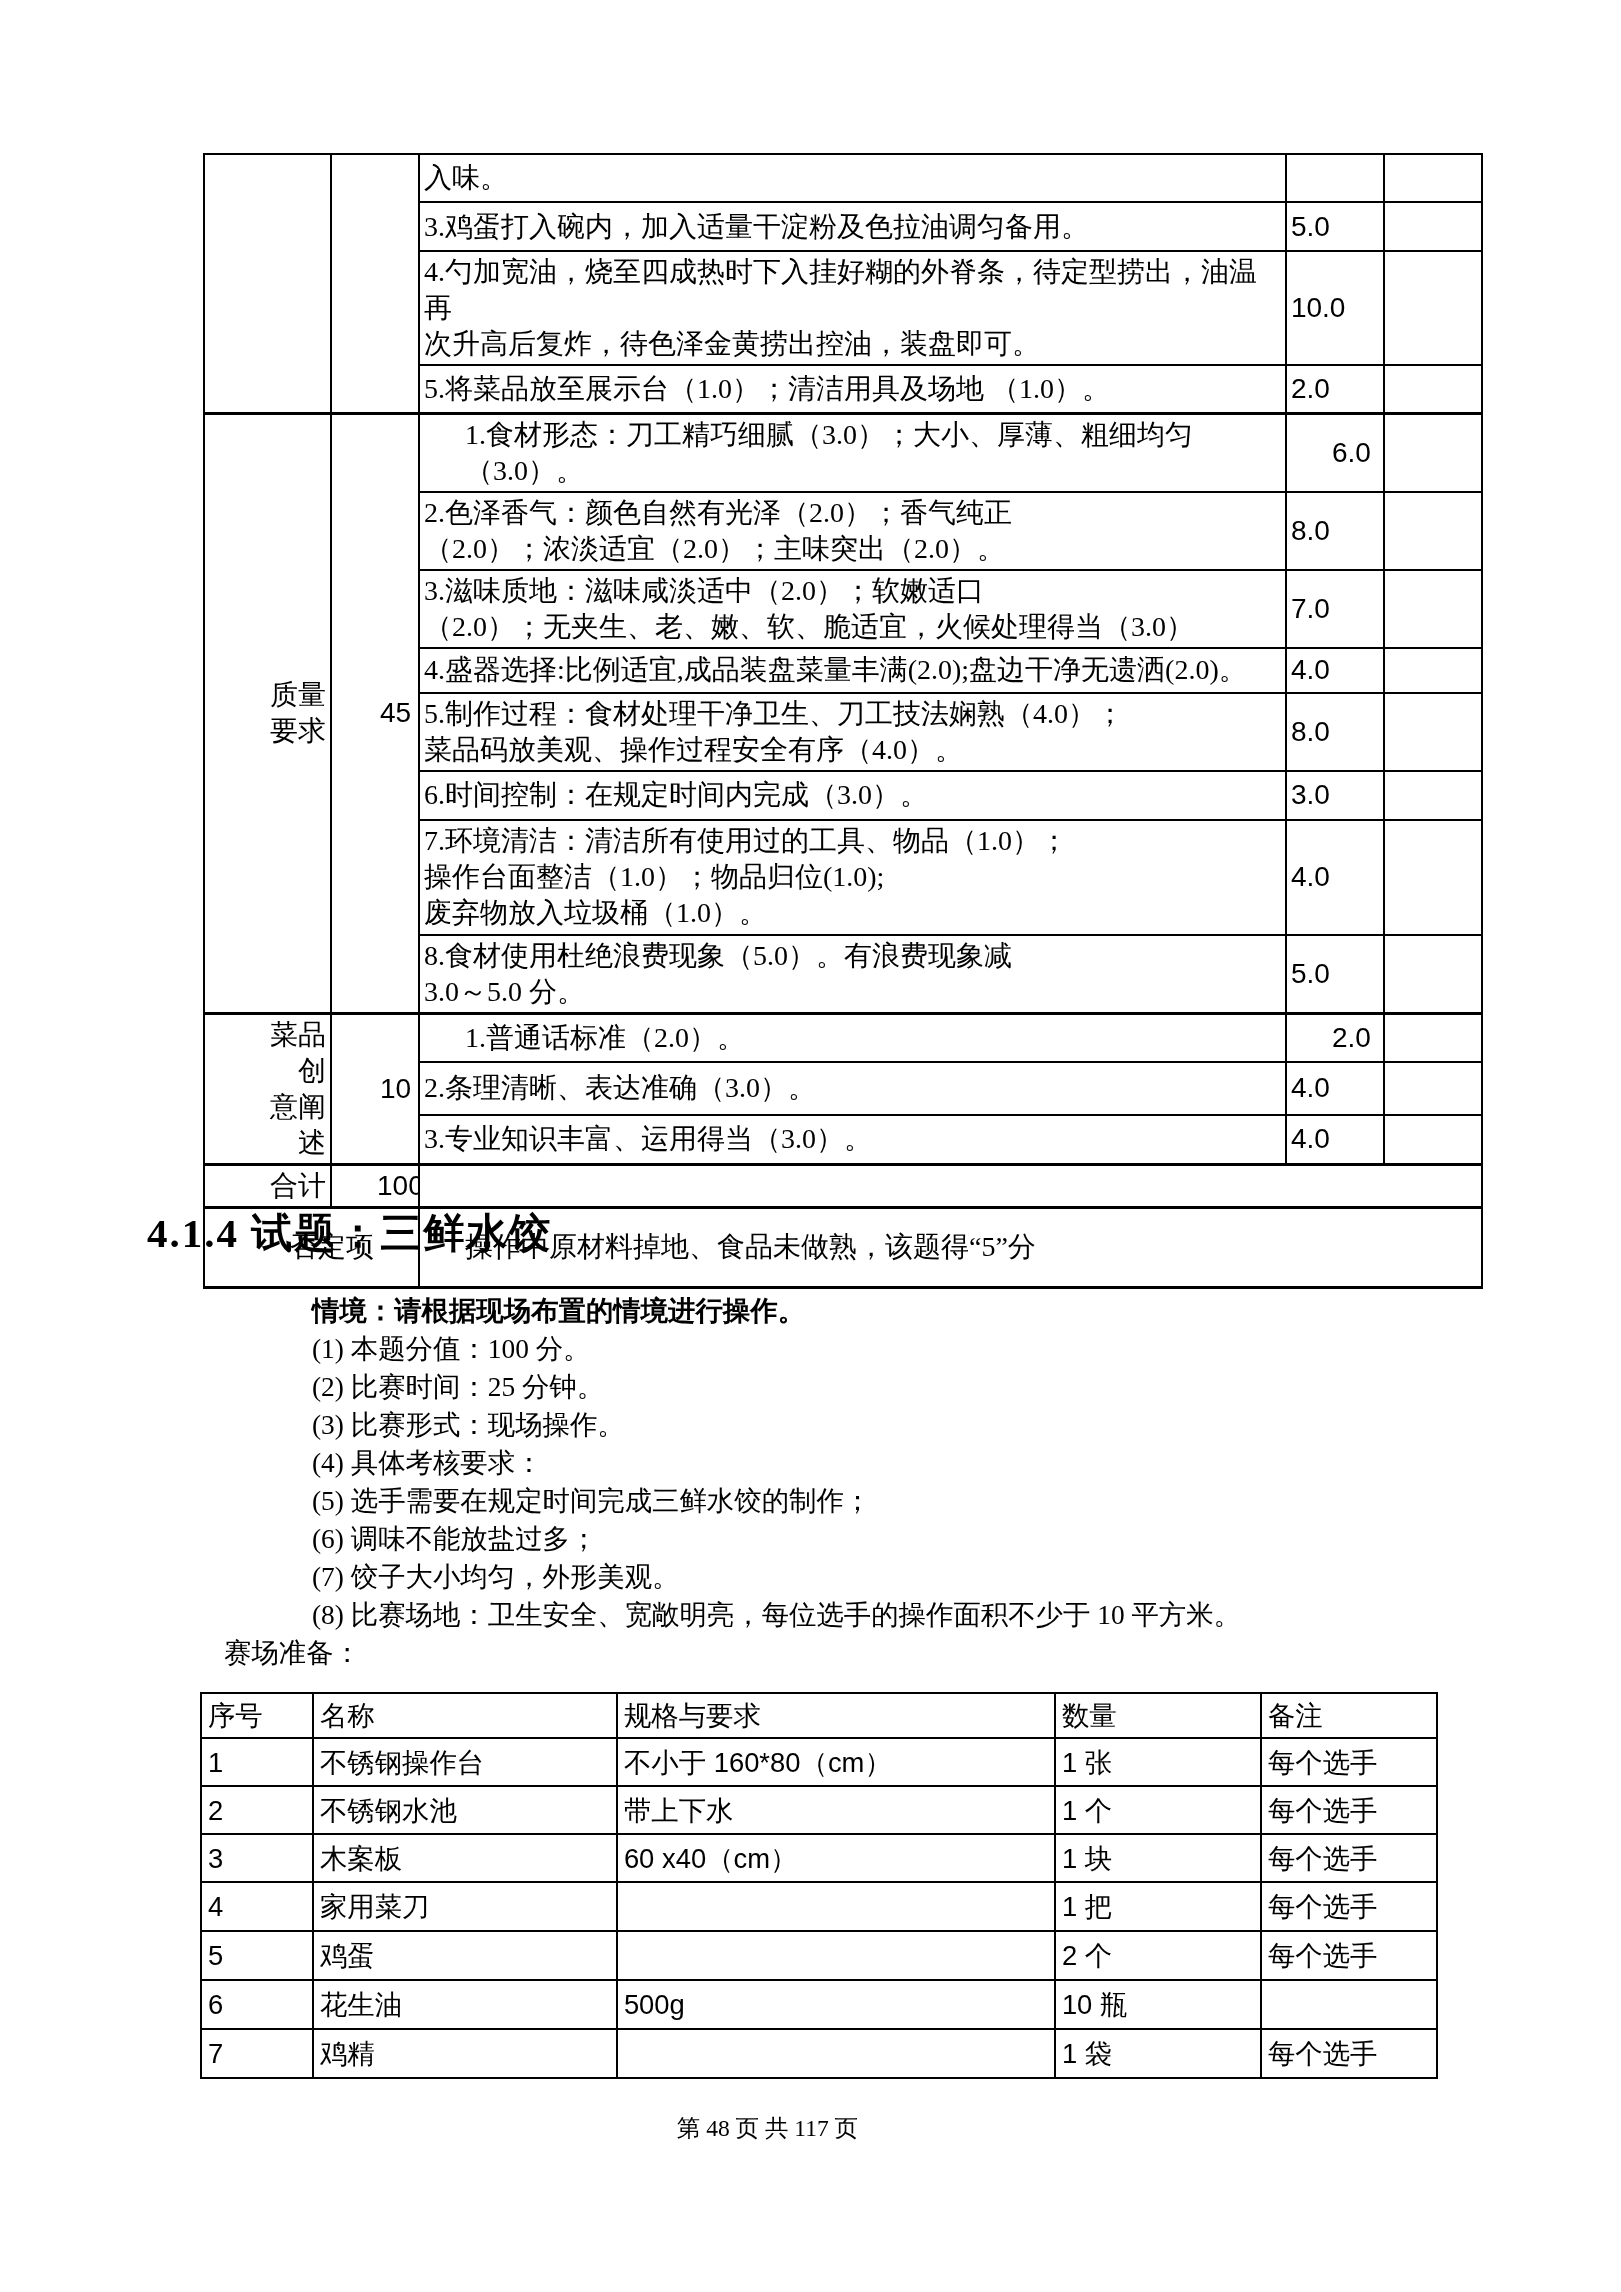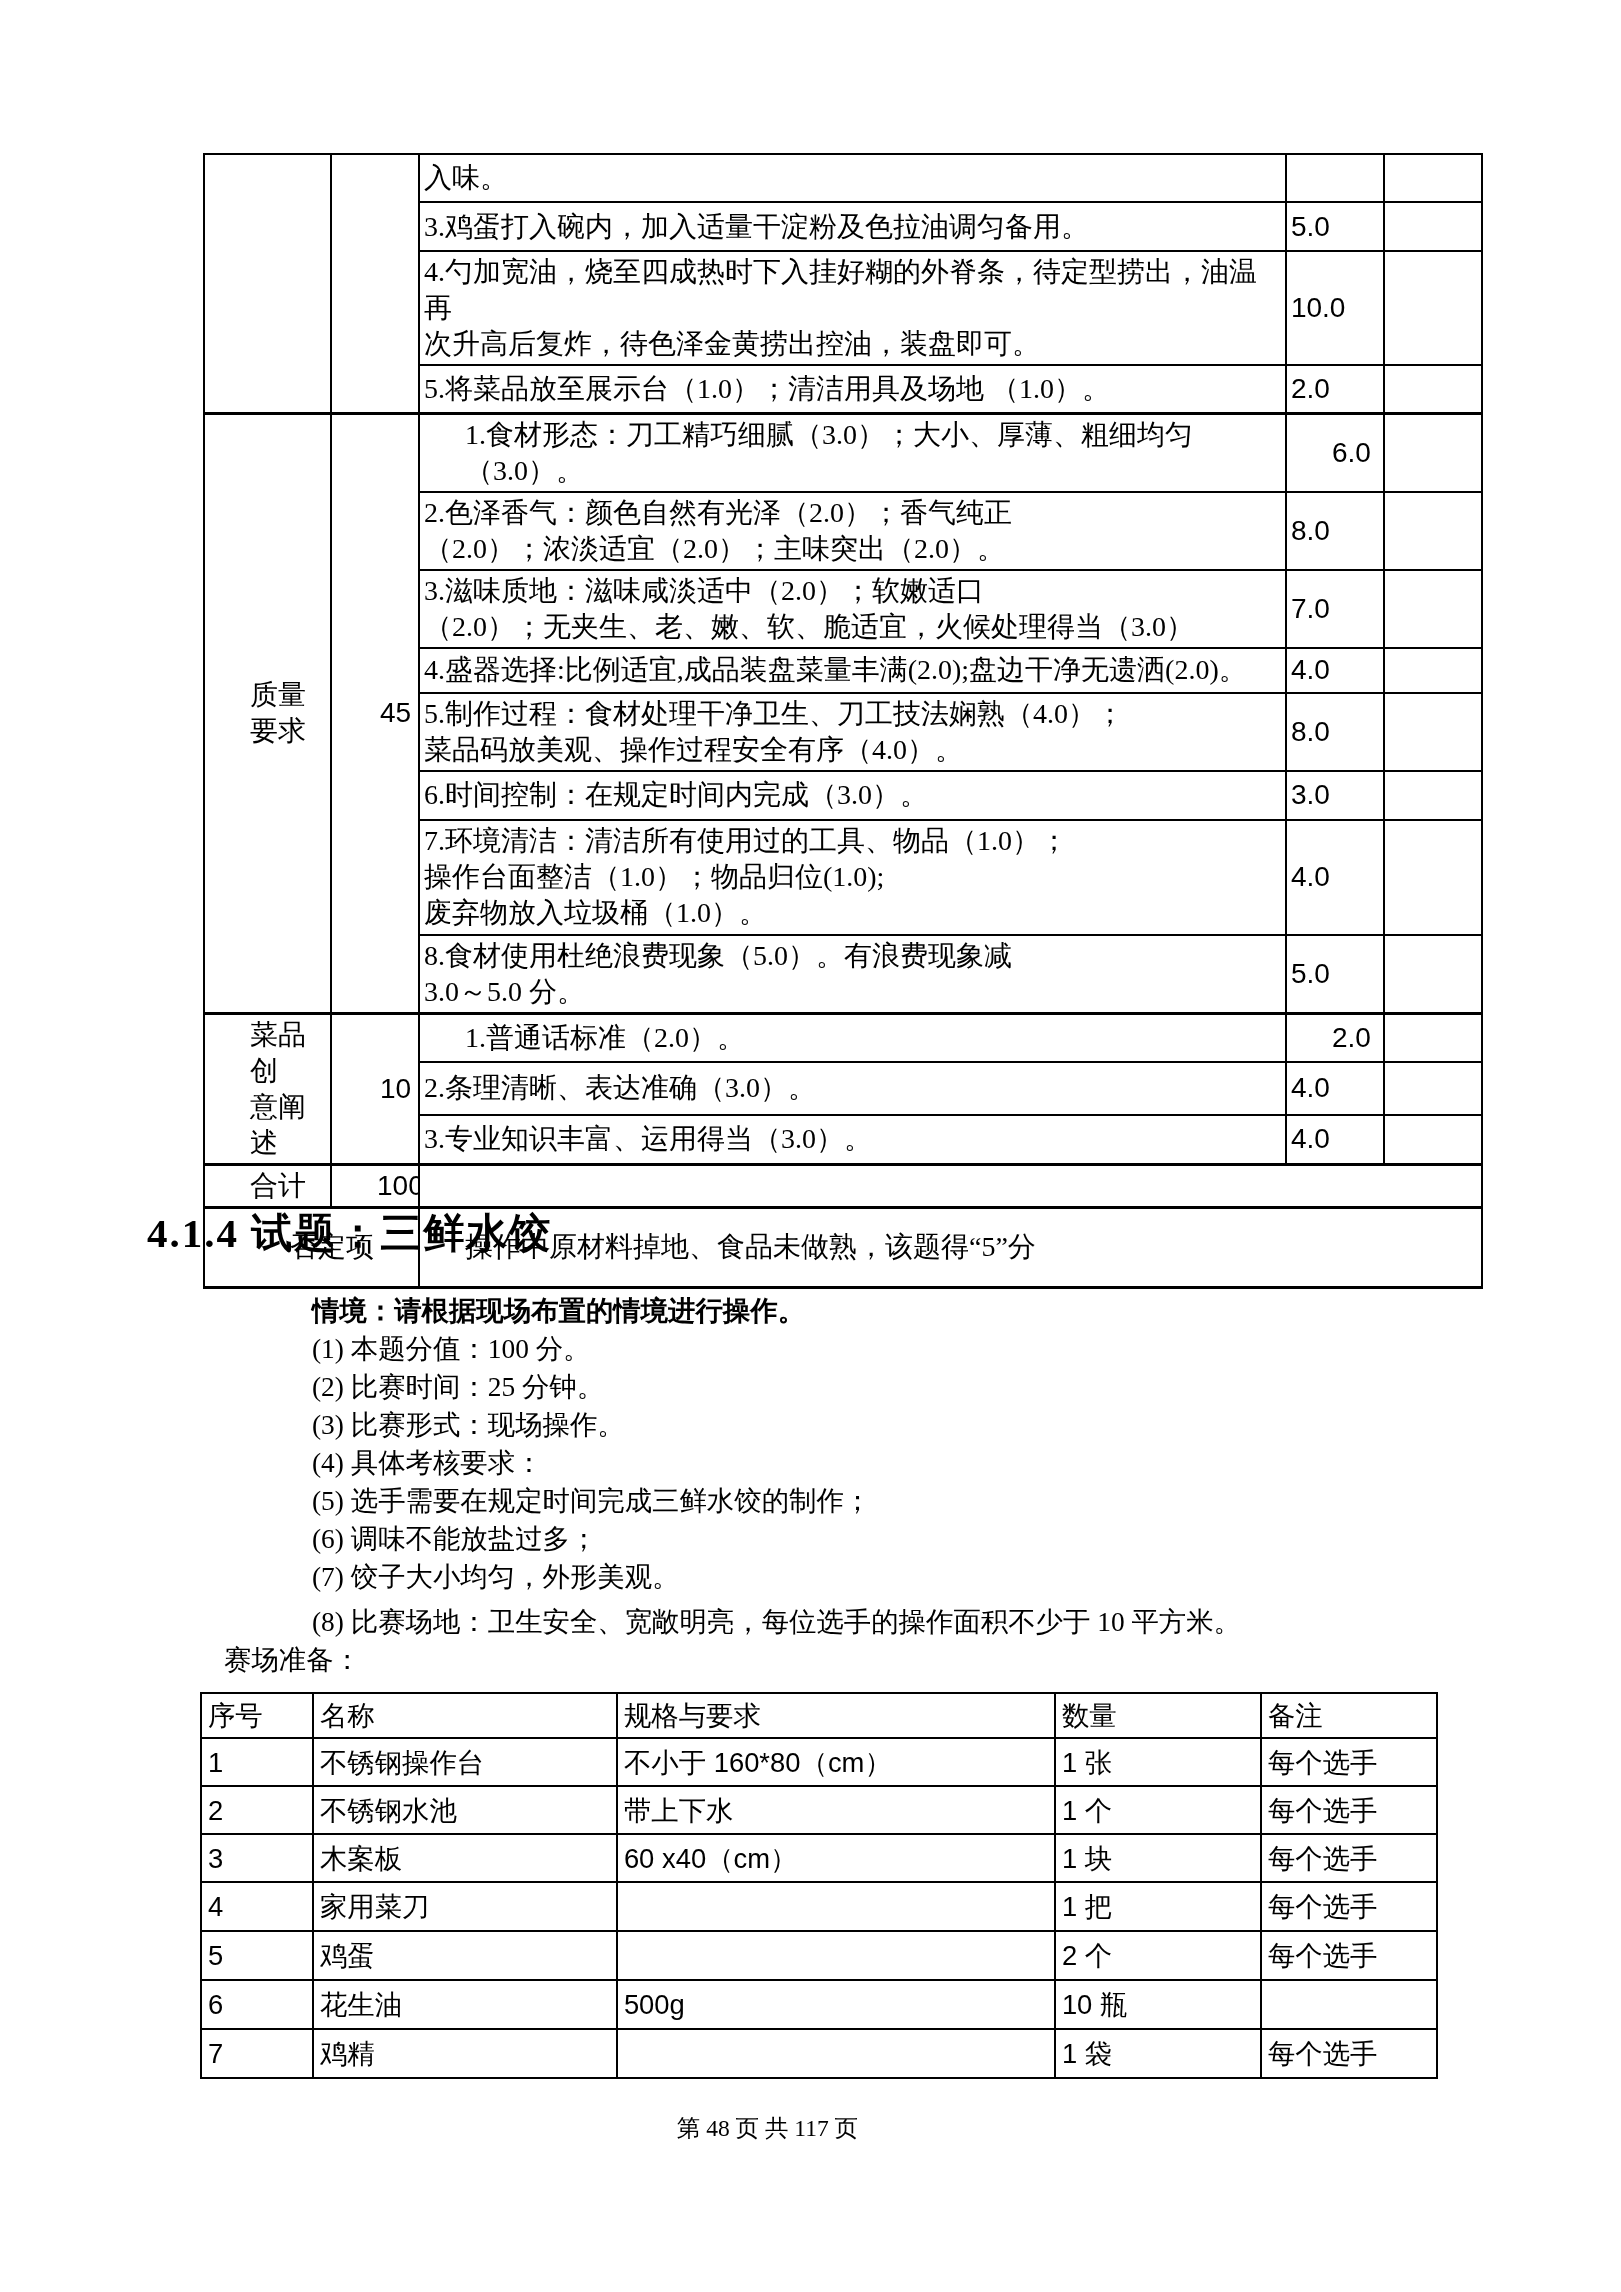--- a/index.html
+++ b/index.html
@@ -16,40 +16,40 @@
     border-collapse:collapse;table-layout:fixed;
     width:1279px;
   }
   .score-table td{
     border:2px solid #000;
     font-size:28px;line-height:36px;
     vertical-align:middle;
     padding:2px 3.9px;
     overflow:hidden;
   }
-  .c-label{text-align:left;white-space:pre-line;}
+  .c-label{text-align:right;white-space:pre-line;}
   .c-pts{text-align:center;font-family:"Liberation Sans","DejaVu Sans",sans-serif;font-size:27.4px;}
   .c-desc{text-align:left;white-space:pre-line;padding-left:5.9px;}
   .c-score{text-align:left;font-family:"Liberation Sans","DejaVu Sans",sans-serif;font-size:27.4px;padding-left:2.9px;border-radius:11px;}
   .c-extra{padding:0;}
   tr.tt td{border-top-width:3.9px;padding-left:45px;}
   tr.bb td{border-bottom-width:3.9px;}
   .veto-label{text-align:center;}
   .veto-desc{text-align:left;padding-left:5.9px;}
   
   .section-heading{
     position:absolute;left:147px;top:1206px;
     font-size:41px;font-weight:bold;
     letter-spacing:2px;
   }
   
   .intro{position:absolute;left:0;top:1292px;width:1473px;}
   .intro .line{height:38px;line-height:38px;font-size:27.4px;padding-left:312px;}
   .intro .line.bold{font-weight:bold;}
-  .intro .line.indent8{margin-top:7px;}
+  .intro .line.indent8{}
   .intro .line.prep{padding-left:224px;}
   
   .prep-table{
     position:absolute;left:200px;top:1692px;
     border-collapse:collapse;table-layout:fixed;
     width:1236px;
     font-family:"Liberation Sans","DejaVu Sans",sans-serif;
   }
   .prep-table td{
     border:2.9px solid #000;

